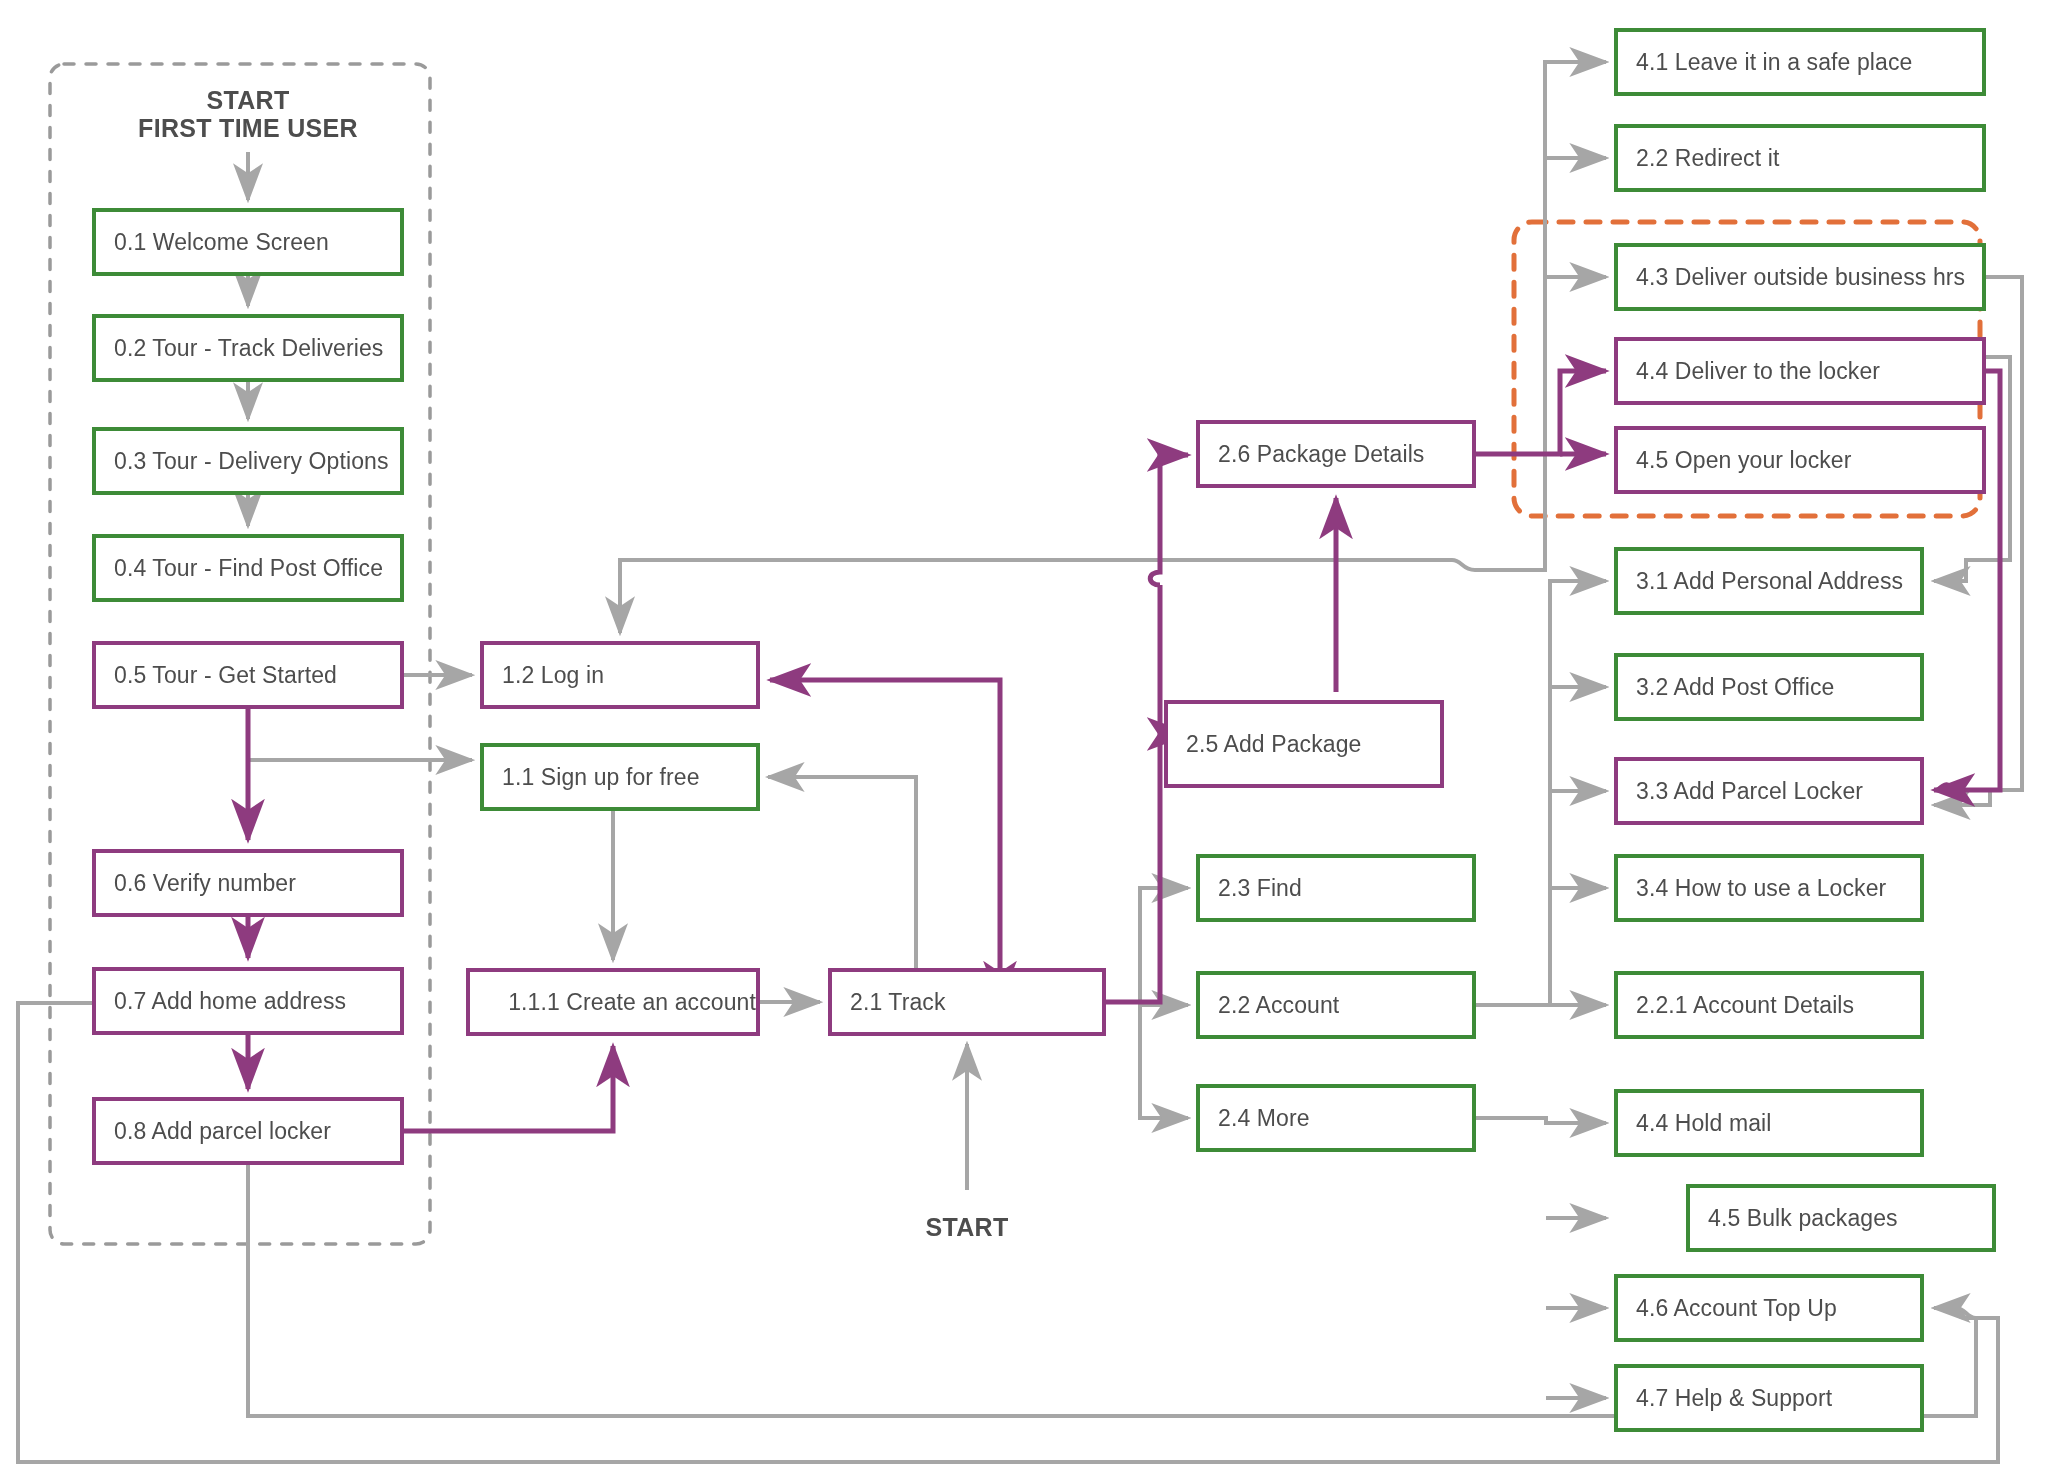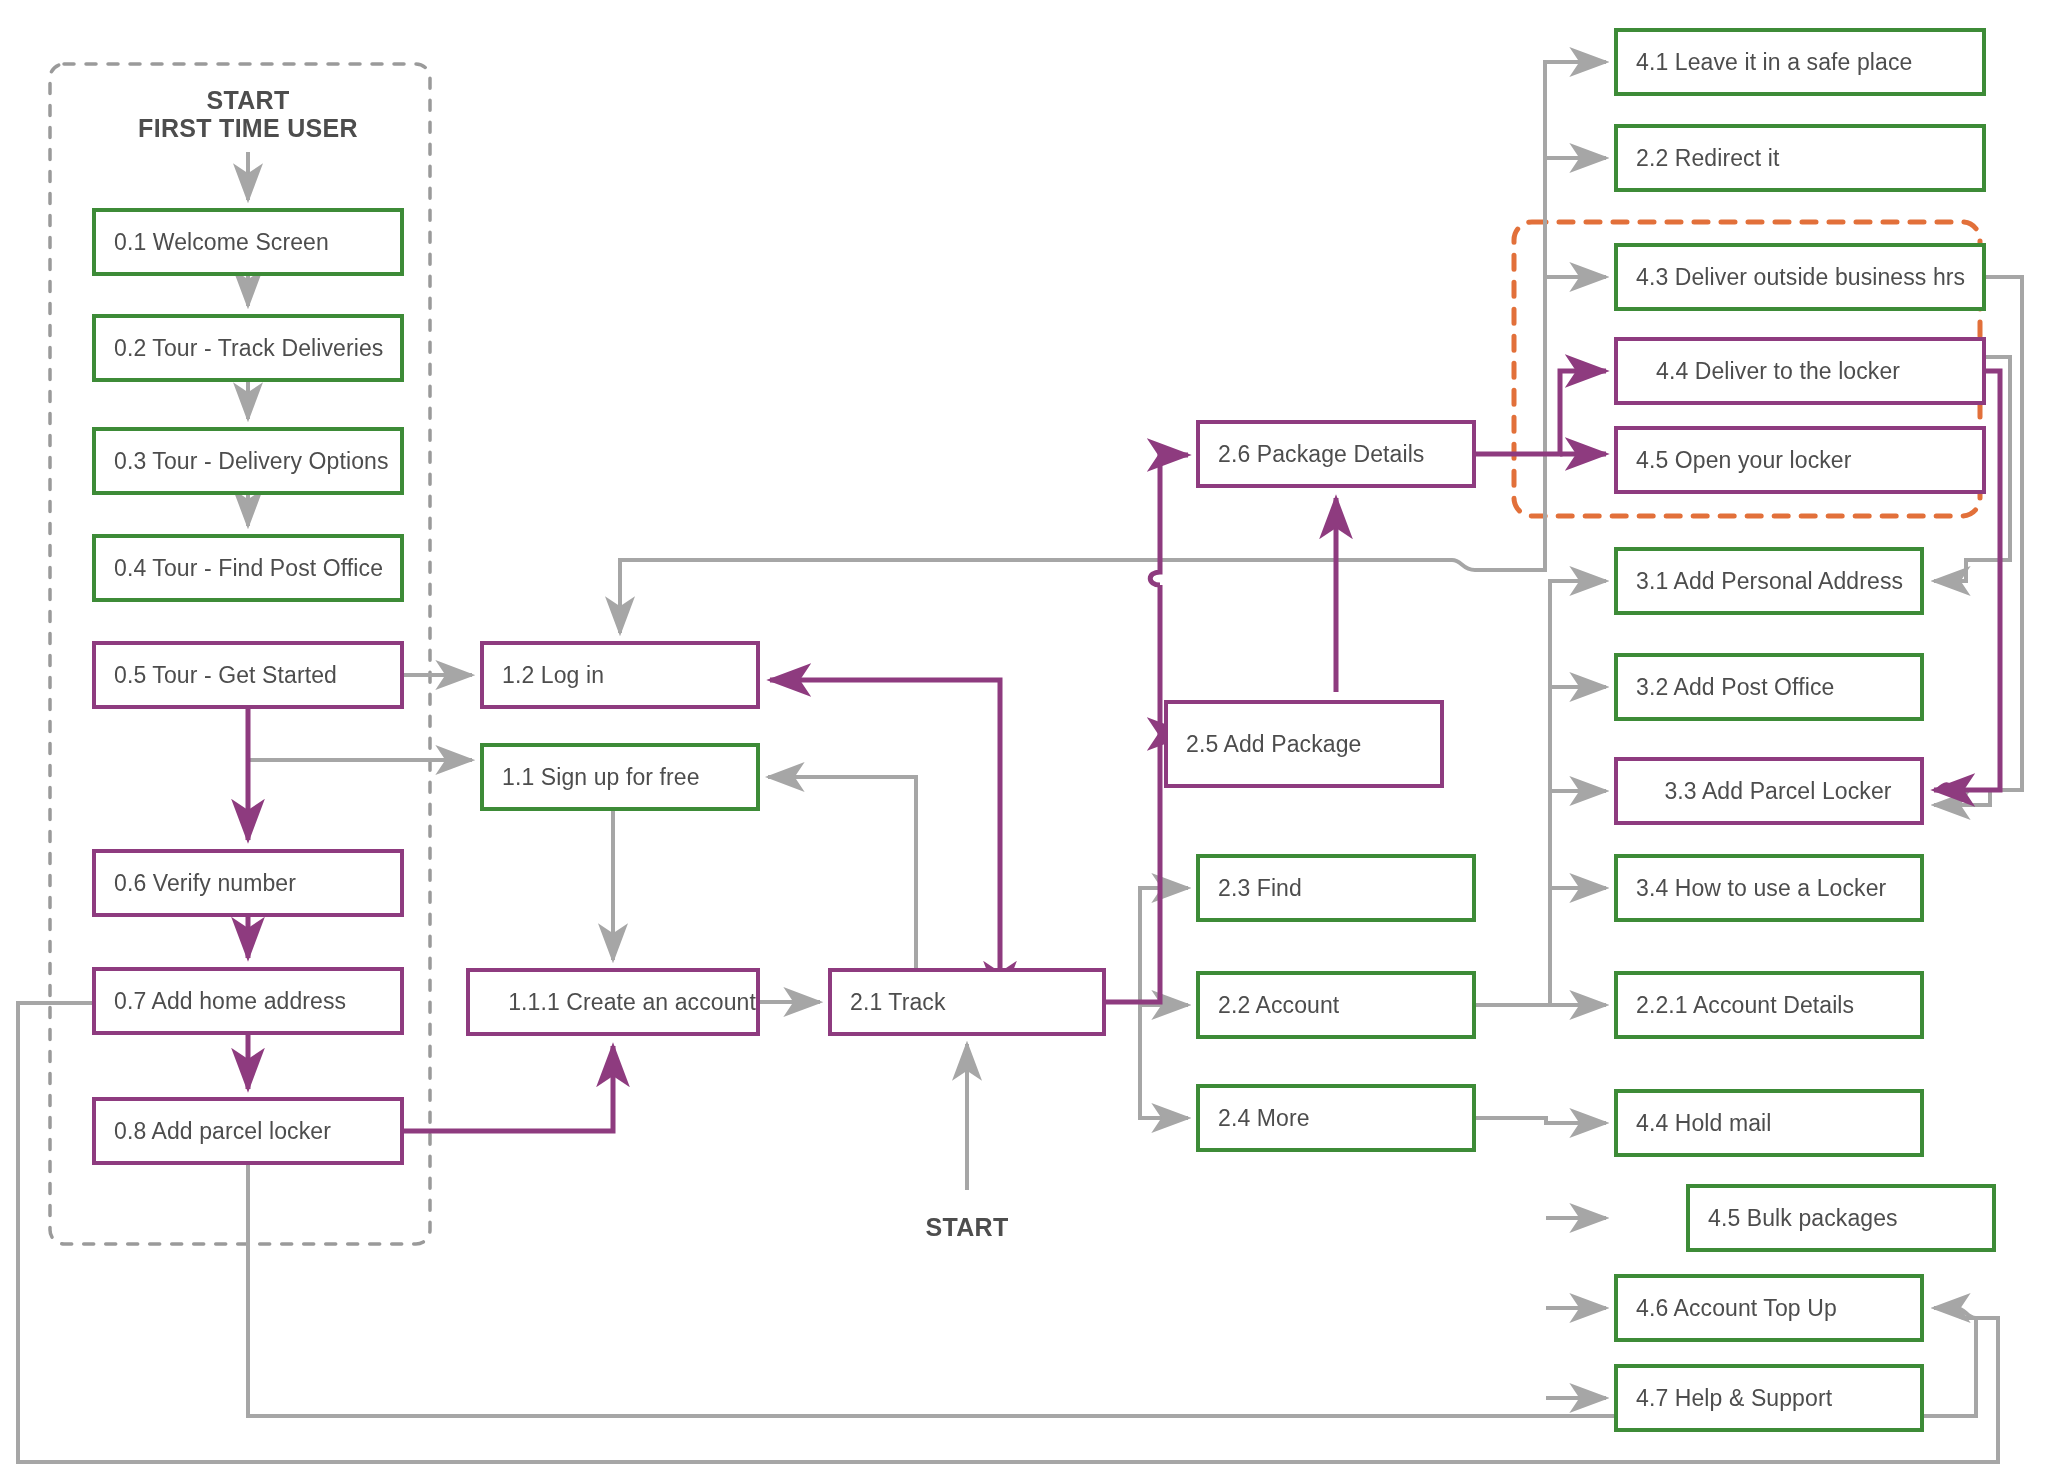--- a/index.html
+++ b/index.html
@@ -227,34 +227,34 @@
 
     <div class="node green" style="left:1614px;top:28px;width:372px;height:68px;text-align:right;">
       <span class="node-label">4.1 Leave it in a safe place</span>
     </div>
     <div class="node green" style="left:1614px;top:124px;width:372px;height:68px;">
       <span class="node-label">2.2 Redirect it</span>
     </div>
     <div class="node green" style="left:1614px;top:243px;width:372px;height:68px;">
       <span class="node-label">4.3 Deliver outside business hrs</span>
     </div>
-    <div class="node purple" style="left:1614px;top:337px;width:372px;height:68px;padding-left:20px;">
+    <div class="node purple" style="left:1614px;top:337px;width:372px;height:68px;">
       <span class="node-label">4.4 Deliver to the locker</span>
     </div>
     <div class="node purple" style="left:1614px;top:426px;width:372px;height:68px;">
       <span class="node-label">4.5 Open your locker</span>
     </div>
 
     <div class="node green" style="left:1614px;top:547px;width:310px;height:68px;">
       <span class="node-label">3.1 Add Personal Address</span>
     </div>
     <div class="node green" style="left:1614px;top:653px;width:310px;height:68px;">
       <span class="node-label">3.2 Add Post Office</span>
     </div>
-    <div class="node purple" style="left:1614px;top:757px;width:310px;height:68px;justify-content:center;">
+    <div class="node purple" style="left:1614px;top:757px;width:310px;height:68px;">
       <span class="node-label">3.3 Add Parcel Locker</span>
     </div>
     <div class="node green" style="left:1614px;top:854px;width:310px;height:68px;">
       <span class="node-label">3.4 How to use a Locker</span>
     </div>
     <div class="node green" style="left:1614px;top:971px;width:310px;height:68px;">
       <span class="node-label">2.2.1 Account Details</span>
     </div>
     <div class="node green" style="left:1614px;top:1089px;width:310px;height:68px;">
       <span class="node-label">4.4 Hold mail</span>

